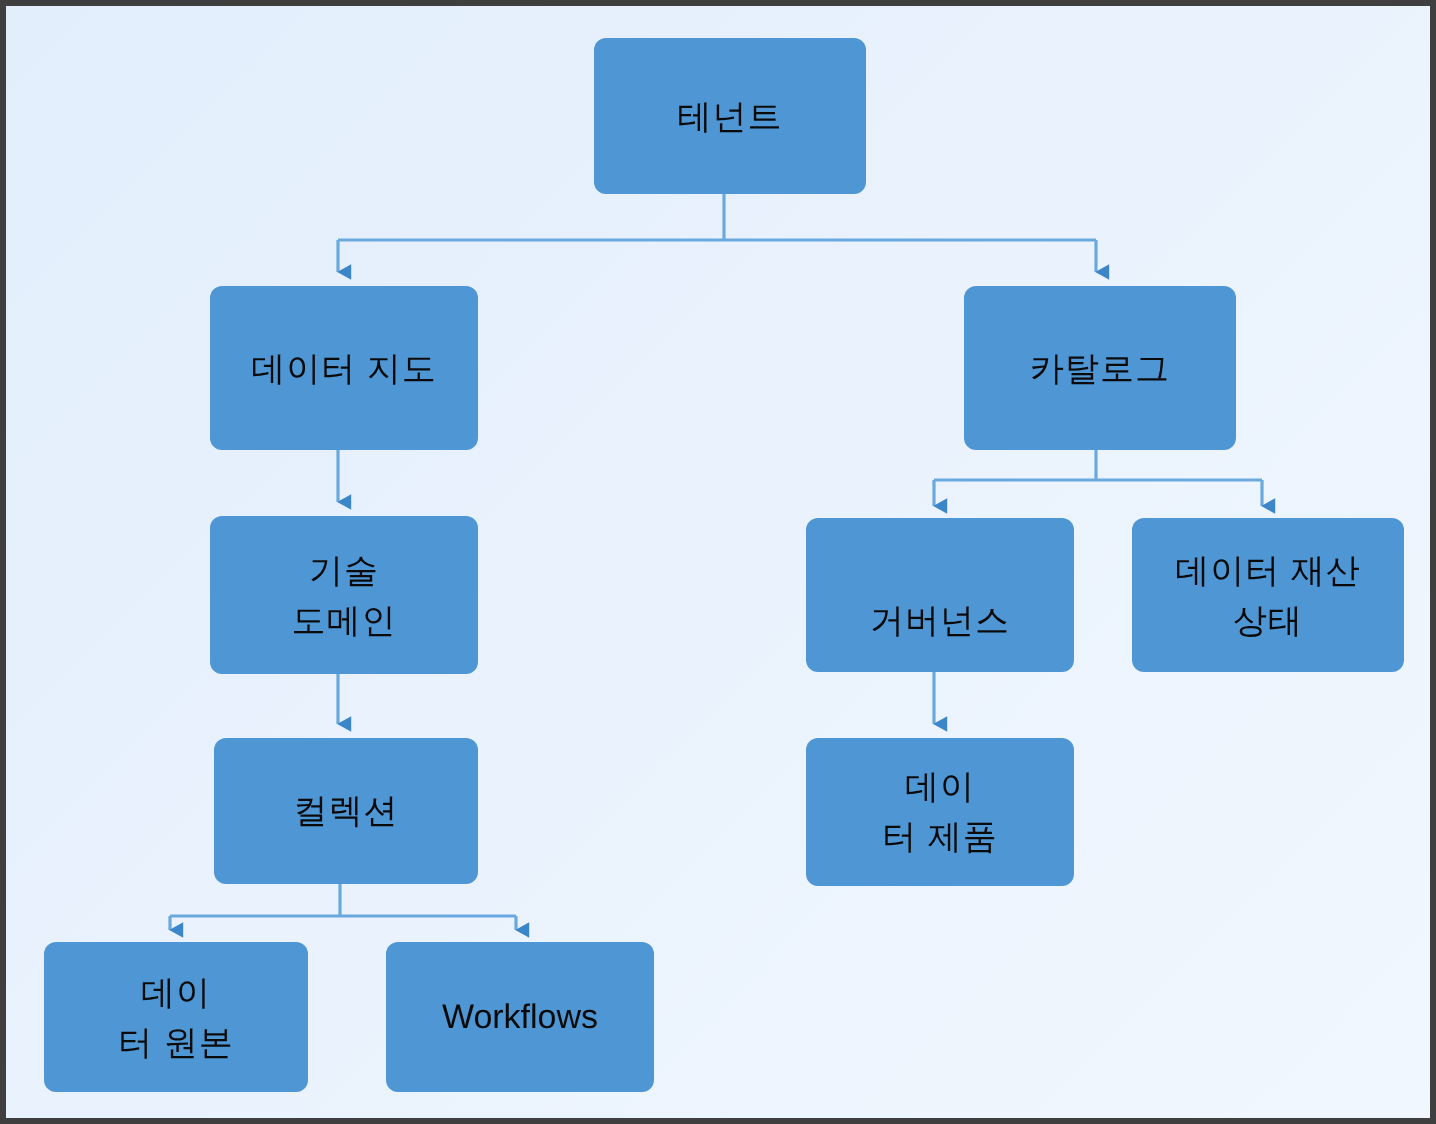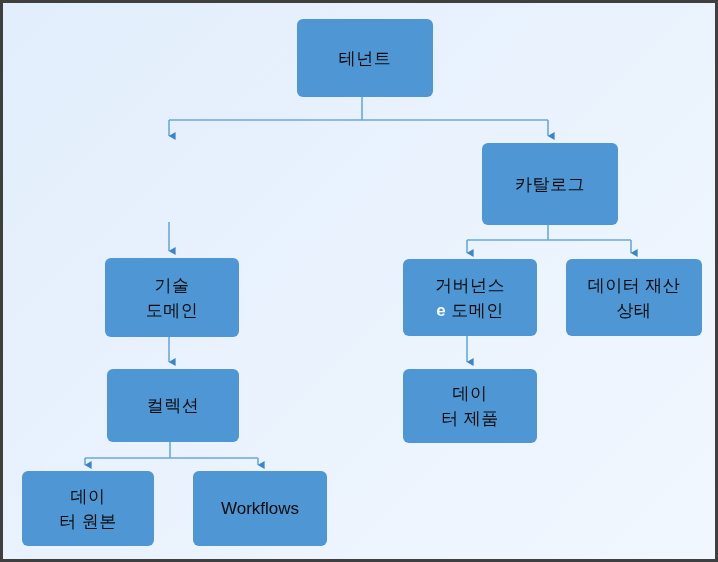--- a/index.html
+++ b/index.html
@@ -89,34 +89,36 @@
       <path d="M628,237 L628,250" marker-end="url(#arrow)"></path>
 
       <path d="M464,330 L464,359" marker-end="url(#arrow)"></path>
     </g>
   </svg>
 
   <div class="node" style="left:294px; top:16px; width:136px; height:78px;">
     <span class="txt">테넌트</span>
   </div>
 
+  <div class="node" style="left:102px; top:140px; width:134px; height:82px;">
+    <span class="txt">데이터 지도</span>
+  </div>
 
   <div class="node" style="left:479px; top:140px; width:136px; height:82px;">
     <span class="txt">카탈로그</span>
   </div>
 
   <div class="node" style="left:102px; top:255px; width:134px; height:79px;">
     <span class="txt">기술
 도메인</span>
   </div>
 
   <div class="node" style="left:400px; top:256px; width:134px; height:77px;">
     <span class="txt">
       <span>거버넌스</span>
-      <span class="gov-line2"><span class="gov-e">e</span><span> 도메인</span></span>
     </span>
   </div>
 
   <div class="node" style="left:563px; top:256px; width:136px; height:77px;align-items:center;">
     <span class="txt">데이터 재산
 상태</span>
   </div>
 
   <div class="node" style="left:104px; top:366px; width:132px; height:73px;">
     <span class="txt">컬렉션</span>

